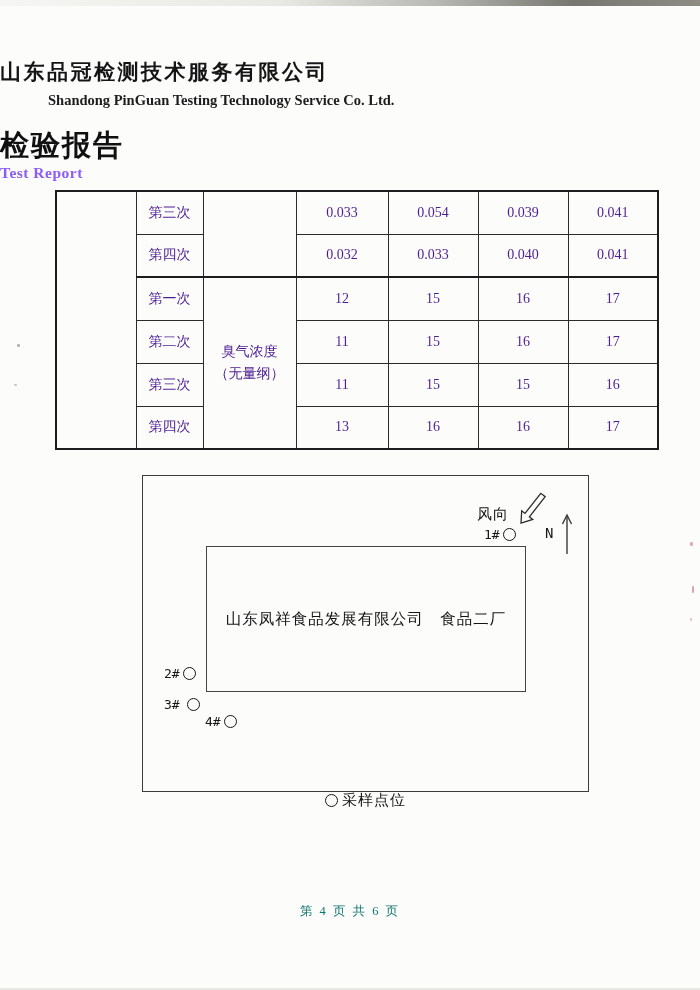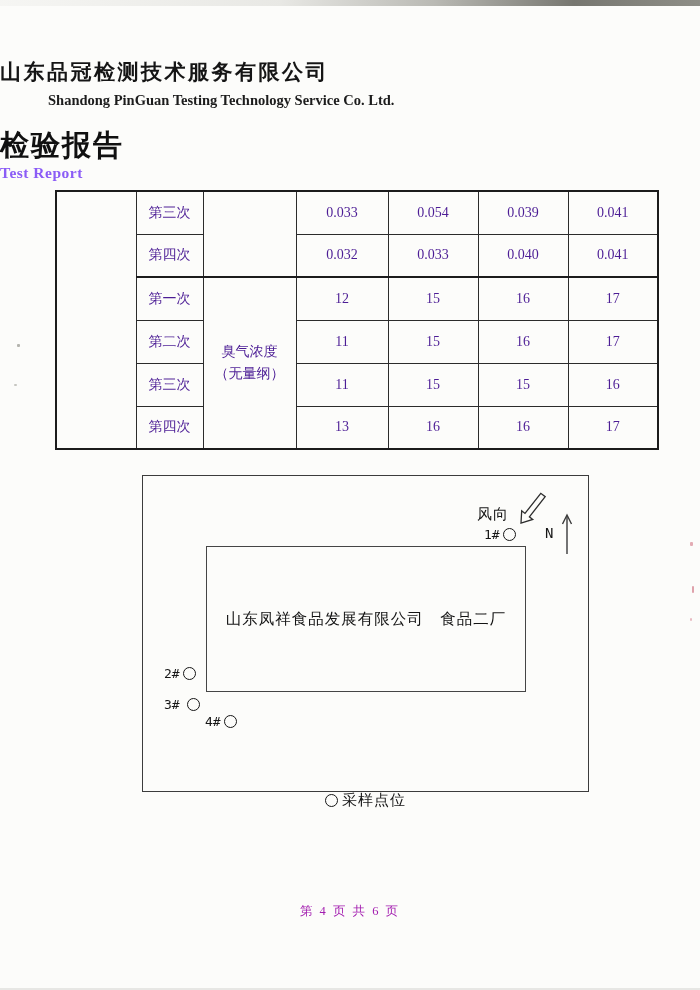--- a/index.html
+++ b/index.html
@@ -33,21 +33,21 @@
   .pt-circle{position:absolute;width:11px;height:11px;border:1.6px solid #161616;border-radius:50%;background:transparent;}
   .inner-box{position:absolute;left:63px;top:70px;width:318px;height:144px;border:1.5px solid #454545;
     display:flex;align-items:center;justify-content:center;}
   .inner-box .factory{font-size:15.5px;letter-spacing:1px;color:#141414;font-weight:500;}
   .legend{position:absolute;left:182px;top:283px;display:flex;align-items:center;gap:4px;margin-top:32px;}
   .legend .pt-circle{position:static;}
   .legend .lbl-txt{font-size:15px;letter-spacing:1px;color:#161616;}
 
   
   .footer{position:absolute;left:0;top:903px;width:700px;text-align:center;
-    font-family:"Liberation Serif",serif;font-size:12.5px;letter-spacing:2px;color:#a21caf;}
+    font-family:"Liberation Serif",serif;font-size:12.5px;letter-spacing:2px;color:#0f766e;}
 </style>
 </head>
 <body>
 
 <div class="page">
 
   <div class="scan-top"></div>
   <div class="scan-bottom"></div>
   <div class="speck" style="left:17px;top:344px;width:3px;height:3px;background:#b4b4ae;"></div>
   <div class="speck" style="left:14px;top:384px;width:3px;height:2px;background:#c6c6c0;"></div>

